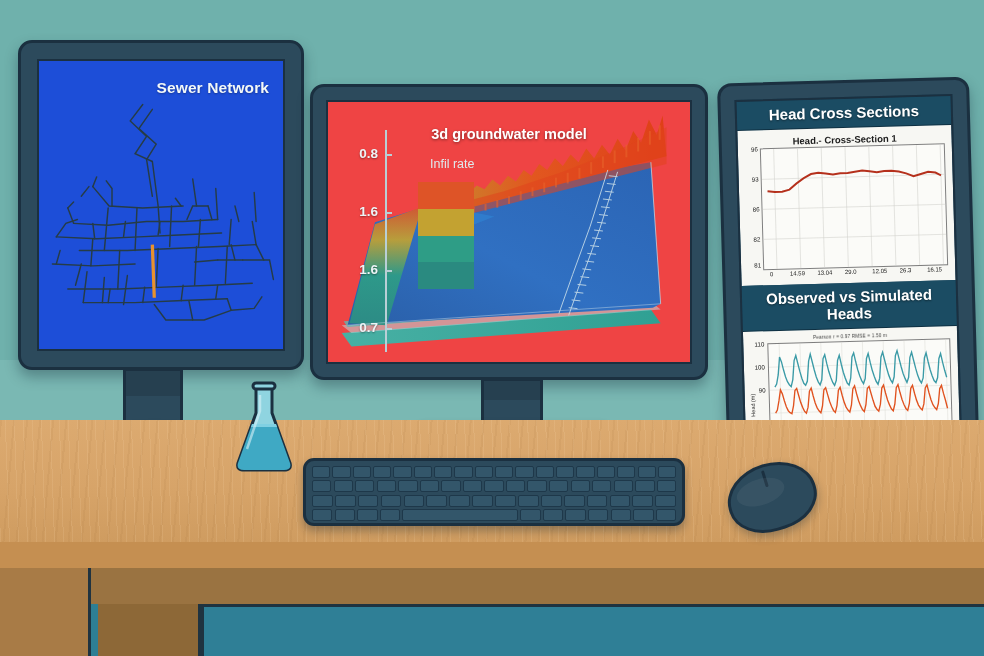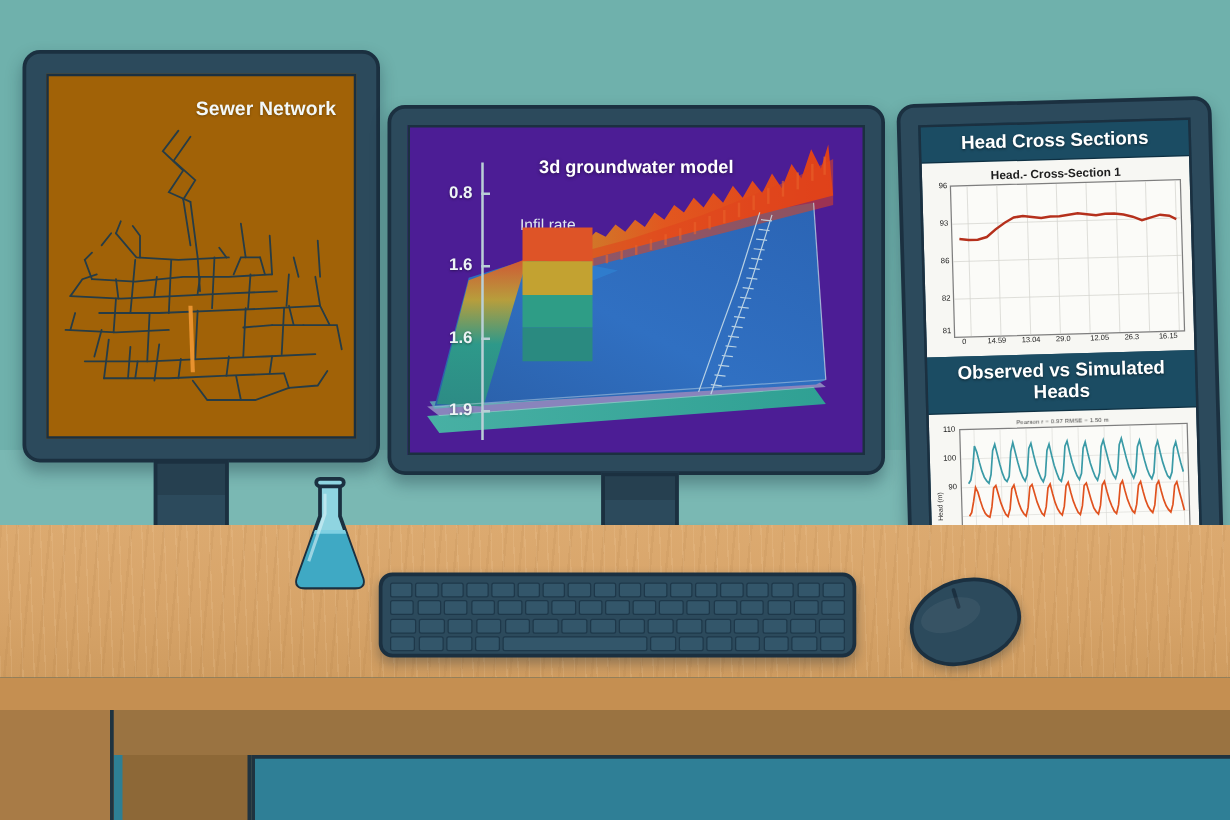--- a/index.html
+++ b/index.html
@@ -39,34 +39,34 @@
     box-shadow:0 4px 7px rgba(15,35,50,.3);}
   .base-ell .hl{position:absolute;left:8%;top:12%;width:84%;height:40%;border-radius:50%;
     background:rgba(255,255,255,.05);}
   .base-flat{position:absolute;background:#2c4a5c;border:3px solid #1b3040;border-radius:10px;
     box-shadow:0 4px 7px rgba(15,35,50,.3);}
   .base-flat .hl{position:absolute;left:3%;top:14%;width:94%;height:34%;border-radius:8px;
     background:rgba(255,255,255,.055);}
 
   
   #mon-left{left:18px;top:40px;width:286px;height:330px;}
-  #mon-left .screen{left:16px;top:16px;right:16px;bottom:16px;background:#a16207;}
+  #mon-left .screen{left:16px;top:16px;right:16px;bottom:16px;background:#1d4ed8;}
   .sewer-title{position:absolute;right:14px;top:18px;color:#f3f8f8;font-size:15.5px;
     font-weight:700;letter-spacing:.1px;text-shadow:0 1px 2px rgba(0,0,0,.3);}
 
   
   #mon-center{left:310px;top:84px;width:398px;height:296px;}
-  #mon-center .screen{left:13px;top:13px;right:13px;bottom:13px;background:#4c1d95;}
+  #mon-center .screen{left:13px;top:13px;right:13px;bottom:13px;background:#ef4444;}
   .gw-title{position:absolute;left:0;right:0;top:24px;text-align:center;color:#fff;
     font-size:14.5px;font-weight:700;text-shadow:0 1px 3px rgba(0,0,0,.45);}
   .gw-axis{position:absolute;left:57px;top:28px;width:2px;height:222px;background:#b9cfd6;}
   .gw-tick{position:absolute;left:57px;width:7px;height:2px;background:#b9cfd6;}
   .gw-lbl{position:absolute;color:#edf4f6;font-size:13.5px;font-weight:600;text-align:right;
     width:42px;text-shadow:0 1px 2px rgba(0,0,0,.4);}
-  .gw-legtitle{position:absolute;left:88px;top:55px;color:#dfeaed;font-size:12.5px;margin-top:16px;}
+  .gw-legtitle{position:absolute;left:102px;top:55px;color:#dfeaed;font-size:12.5px;}
   .gw-leg{position:absolute;left:90px;top:80px;width:56px;height:107px;}
   .gw-leg i{display:block;width:100%;height:25%;}
 
   
   #mon-right{left:722px;top:80px;width:252px;height:362px;transform:rotate(-1.6deg);}
   #mon-right .screen{left:14px;top:14px;right:14px;bottom:14px;background:#1b4257;}
   .panel-hdr{background:#1b4c63;color:#fff;font-weight:700;text-align:center;
     font-size:15px;padding:5px 0 6px;text-shadow:0 1px 2px rgba(0,0,0,.45);
     border-bottom:1px solid #0f3042;}
   .panel-body{background:#f7f7f3;padding:4px 4px 2px;}
@@ -266,21 +266,21 @@
       <div class="gw-title">3d groundwater model</div>
 
       <div class="gw-axis"></div>
       <div class="gw-tick" style="top:52px;"></div>
       <div class="gw-tick" style="top:110px;"></div>
       <div class="gw-tick" style="top:168px;"></div>
       <div class="gw-tick" style="top:226px;"></div>
       <div class="gw-lbl" style="left:8px;top:44px;">0.8</div>
       <div class="gw-lbl" style="left:8px;top:102px;">1.6</div>
       <div class="gw-lbl" style="left:8px;top:160px;">1.6</div>
-      <div class="gw-lbl" style="left:8px;top:218px;">1.9</div>
+      <div class="gw-lbl" style="left:8px;top:218px;">0.7</div>
 
       <div class="gw-legtitle">Infil rate</div>
       <div class="gw-leg">
         <i style="background:#de5427"></i>
         <i style="background:#c3a231"></i>
         <i style="background:#2e9d86"></i>
         <i style="background:#2a8a80"></i>
       </div>
     </div>
   </div>

